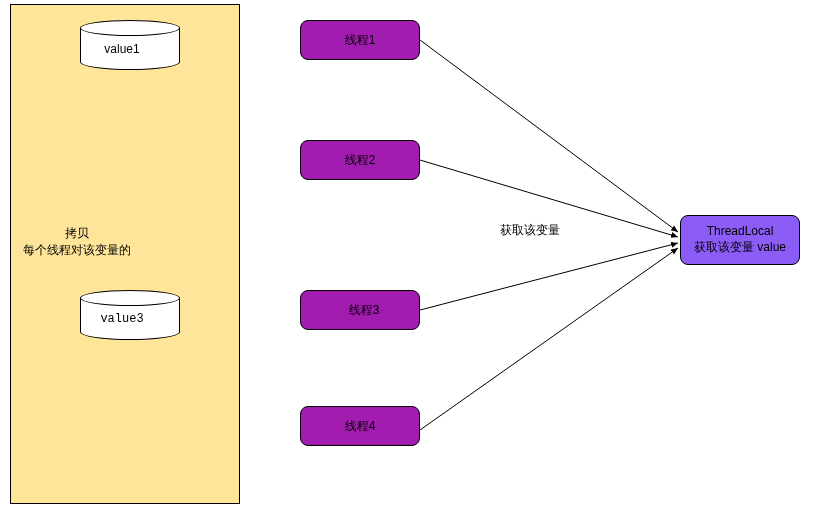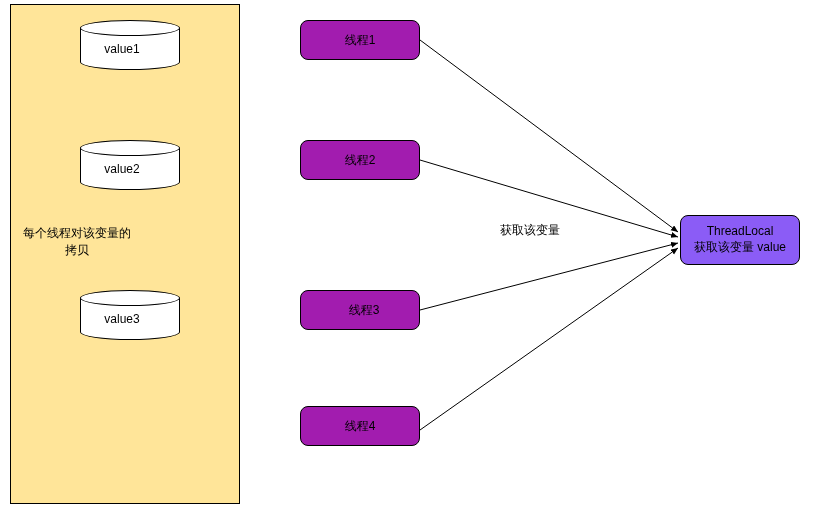--- a/index.html
+++ b/index.html
@@ -103,35 +103,30 @@
   }
 </style>
 </head>
 <body>
 
 <div class="canvas">
 
   <div class="container-box" style="left:10px; top:4px; width:230px; height:500px;"></div>
 
   <div class="caption" style="left:12px; top:225px; width:130px;">
+    <div>拷贝</div>
     <div>每个线程对该变量的</div>
-    <div>拷贝</div>
   </div>
 
   <div class="cylinder" style="left:80px; top:20px;">
     <div class="cyl-body"></div>
     <div class="cyl-top"></div>
     <div class="cyl-label">value1</div>
   </div>
-  <div class="cylinder" style="left:80px; top:140px;">
-    <div class="cyl-body"></div>
-    <div class="cyl-top"></div>
-    <div class="cyl-label">value2</div>
-  </div>
-  <div class="cylinder" style="left:80px; top:290px;">
+  <div class="cylinder" style="left:80px; top:290px;font-family:Liberation Mono, monospace;">
     <div class="cyl-body"></div>
     <div class="cyl-top"></div>
     <div class="cyl-label">value3</div>
   </div>
 
   <div class="thread-box" style="left:300px; top:20px;">
     <span>线程1</span>
   </div>
   <div class="thread-box" style="left:300px; top:140px;">
     <span>线程2</span>

